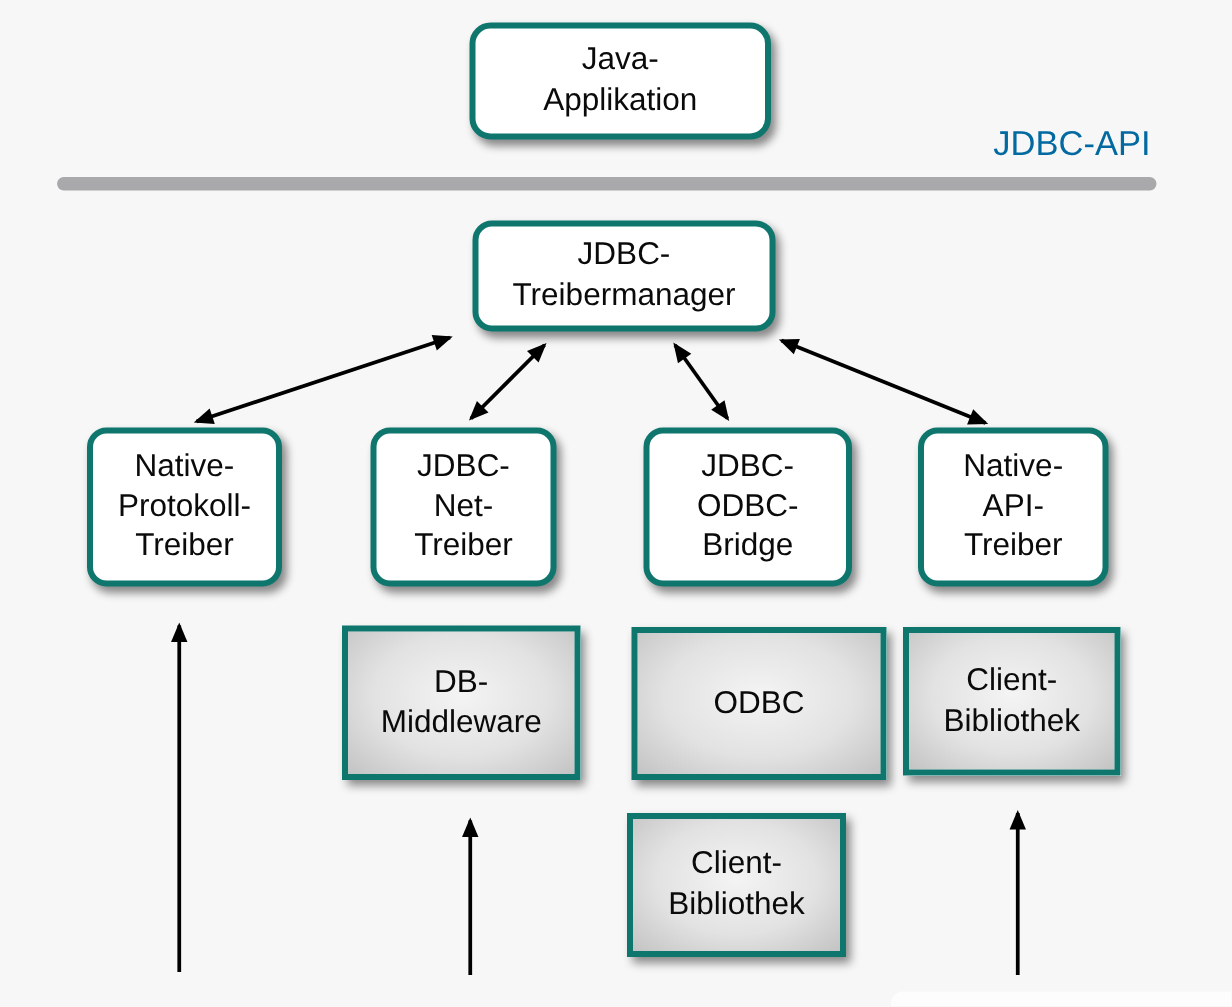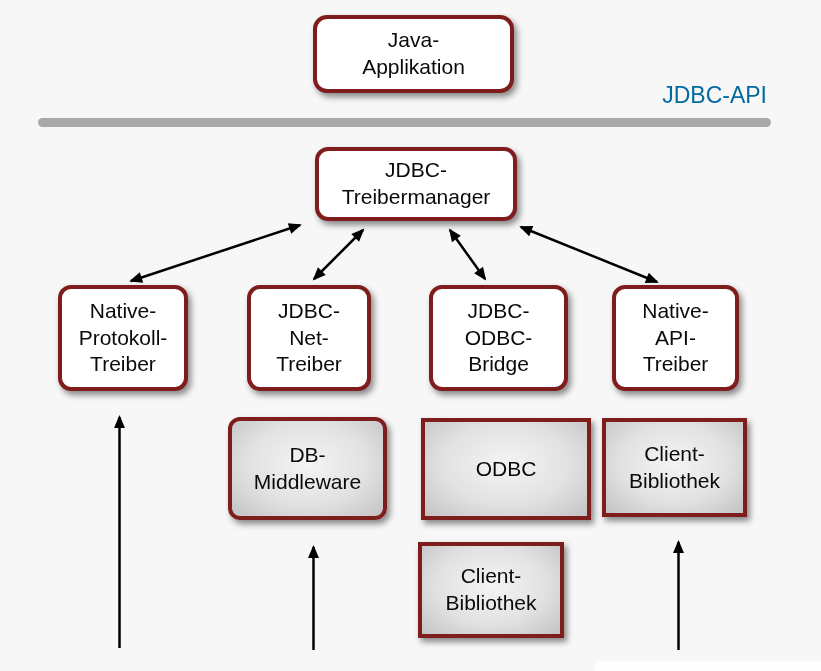--- a/index.html
+++ b/index.html
@@ -10,21 +10,21 @@
   .canvas {
     position: relative;
     width: 821px;
     height: 671px;
     background: #f7f7f7;
     overflow: hidden;
   }
   .node {
     position: absolute;
     box-sizing: border-box;
-    border: 4px solid #7f1d1d;
+    border: 4px solid #0f766e;
     background: #ffffff;
     display: flex;
     align-items: center;
     justify-content: center;
     text-align: center;
     font-size: 21px;
     line-height: 1.28;
     color: #0a0a0a;
     box-shadow: 3px 4px 6px rgba(0,0,0,0.45);
   }
@@ -63,21 +63,21 @@
     background: #fdfdfd;
     border-top-left-radius: 8px;
   }
   
   #n-java     { left: 313px; top: 15px;  width: 201px; height: 78px;  }
   #n-manager  { left: 315px; top: 147px; width: 202px; height: 74px;  border-radius: 13px; }
   #n-d1       { left: 58px;  top: 285px; width: 130px; height: 106px; border-radius: 13px; }
   #n-d2       { left: 247px; top: 285px; width: 124px; height: 106px; border-radius: 13px; }
   #n-d3       { left: 429px; top: 285px; width: 139px; height: 106px; border-radius: 13px; }
   #n-d4       { left: 612px; top: 285px; width: 127px; height: 106px; border-radius: 13px; }
-  #n-mw       { left: 228px; top: 417px; width: 159px; height: 103px; border-radius: 12px; }
+  #n-mw       { left: 228px; top: 417px; width: 159px; height: 103px; }
   #n-odbc     { left: 421px; top: 418px; width: 170px; height: 102px; }
   #n-clibr    { left: 602px; top: 418px; width: 145px; height: 99px;  }
   #n-clibb    { left: 418px; top: 542px; width: 146px; height: 96px;  }
 </style>
 </head>
 <body>
 
 <div class="canvas">
 
   <div class="node rounded" id="n-java">

